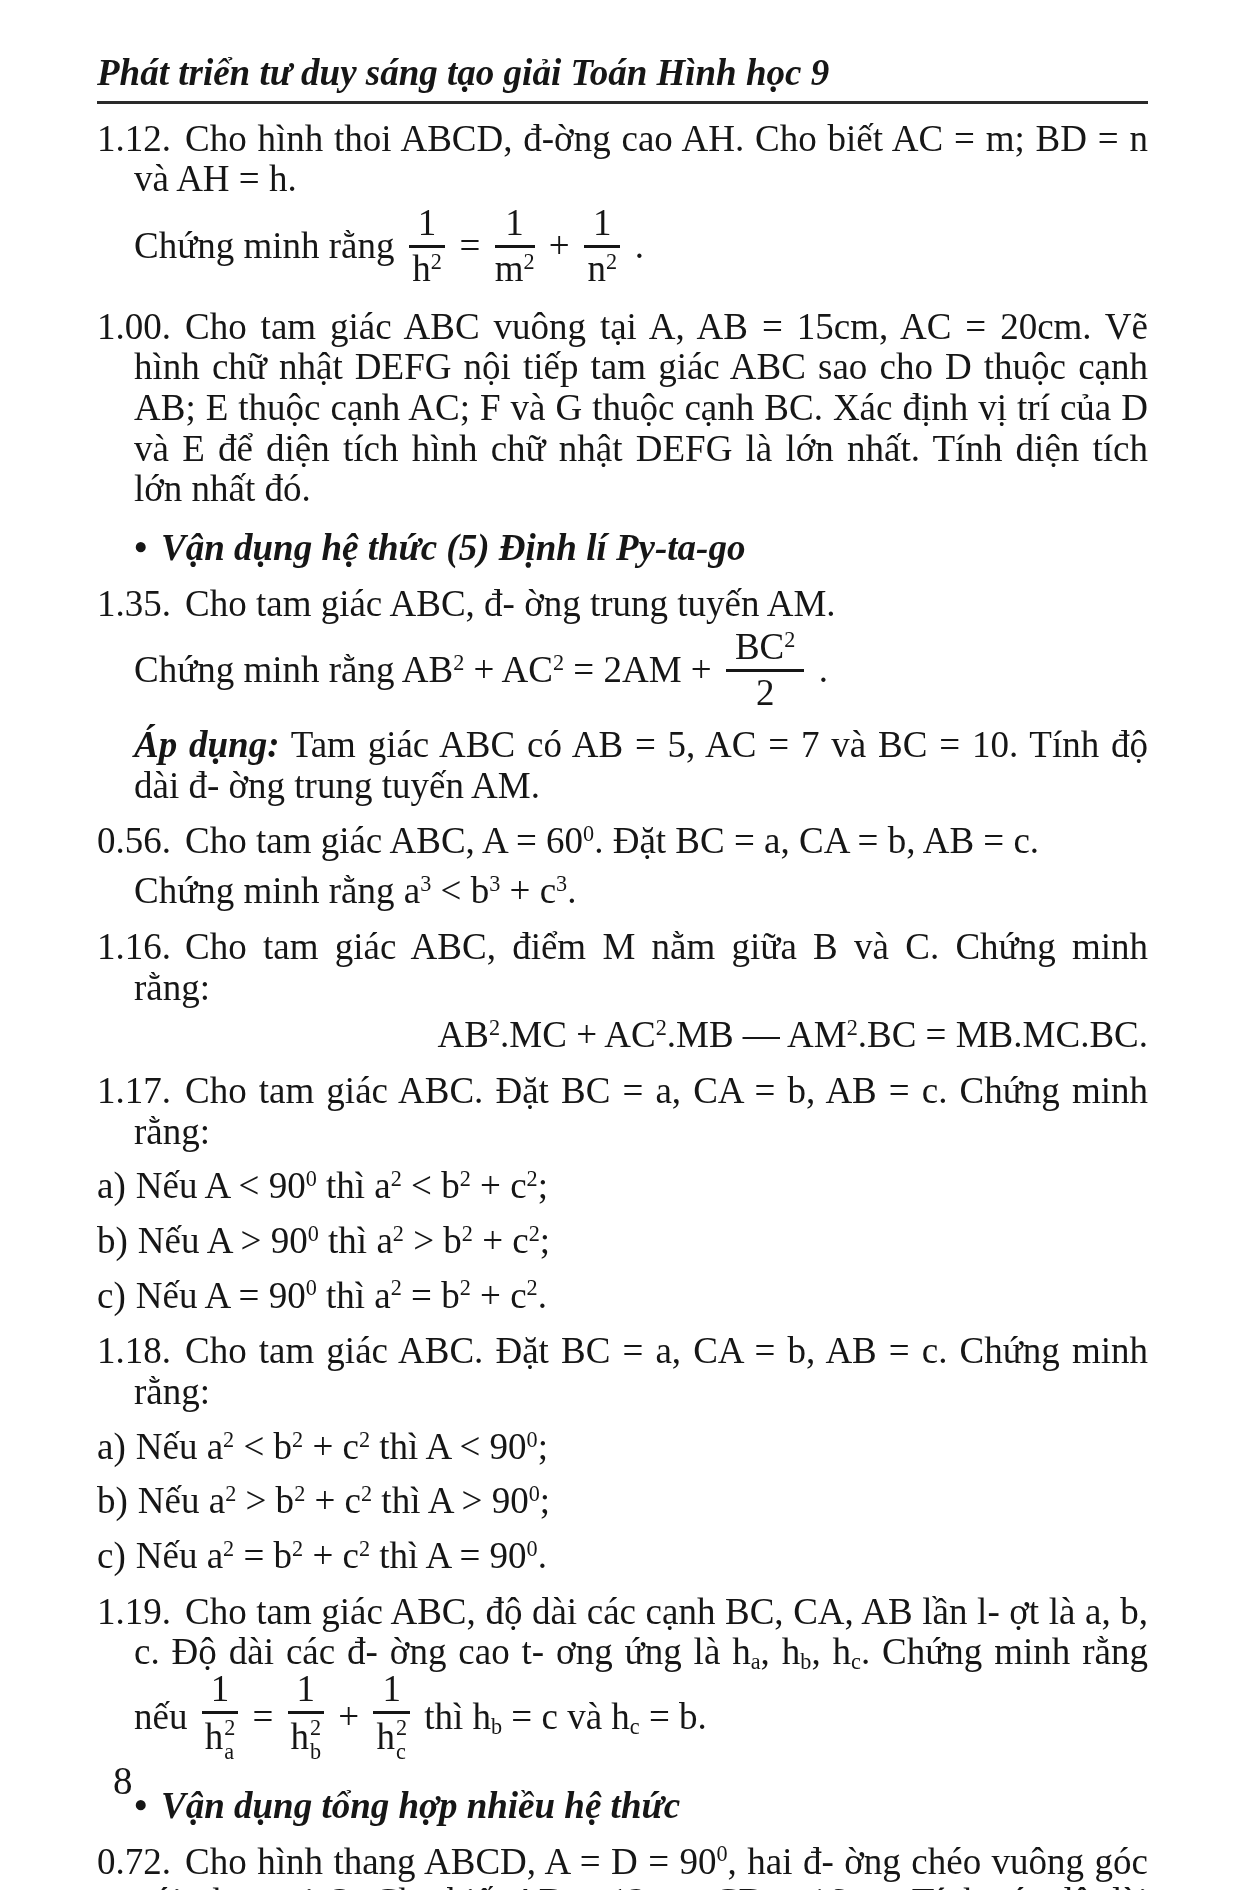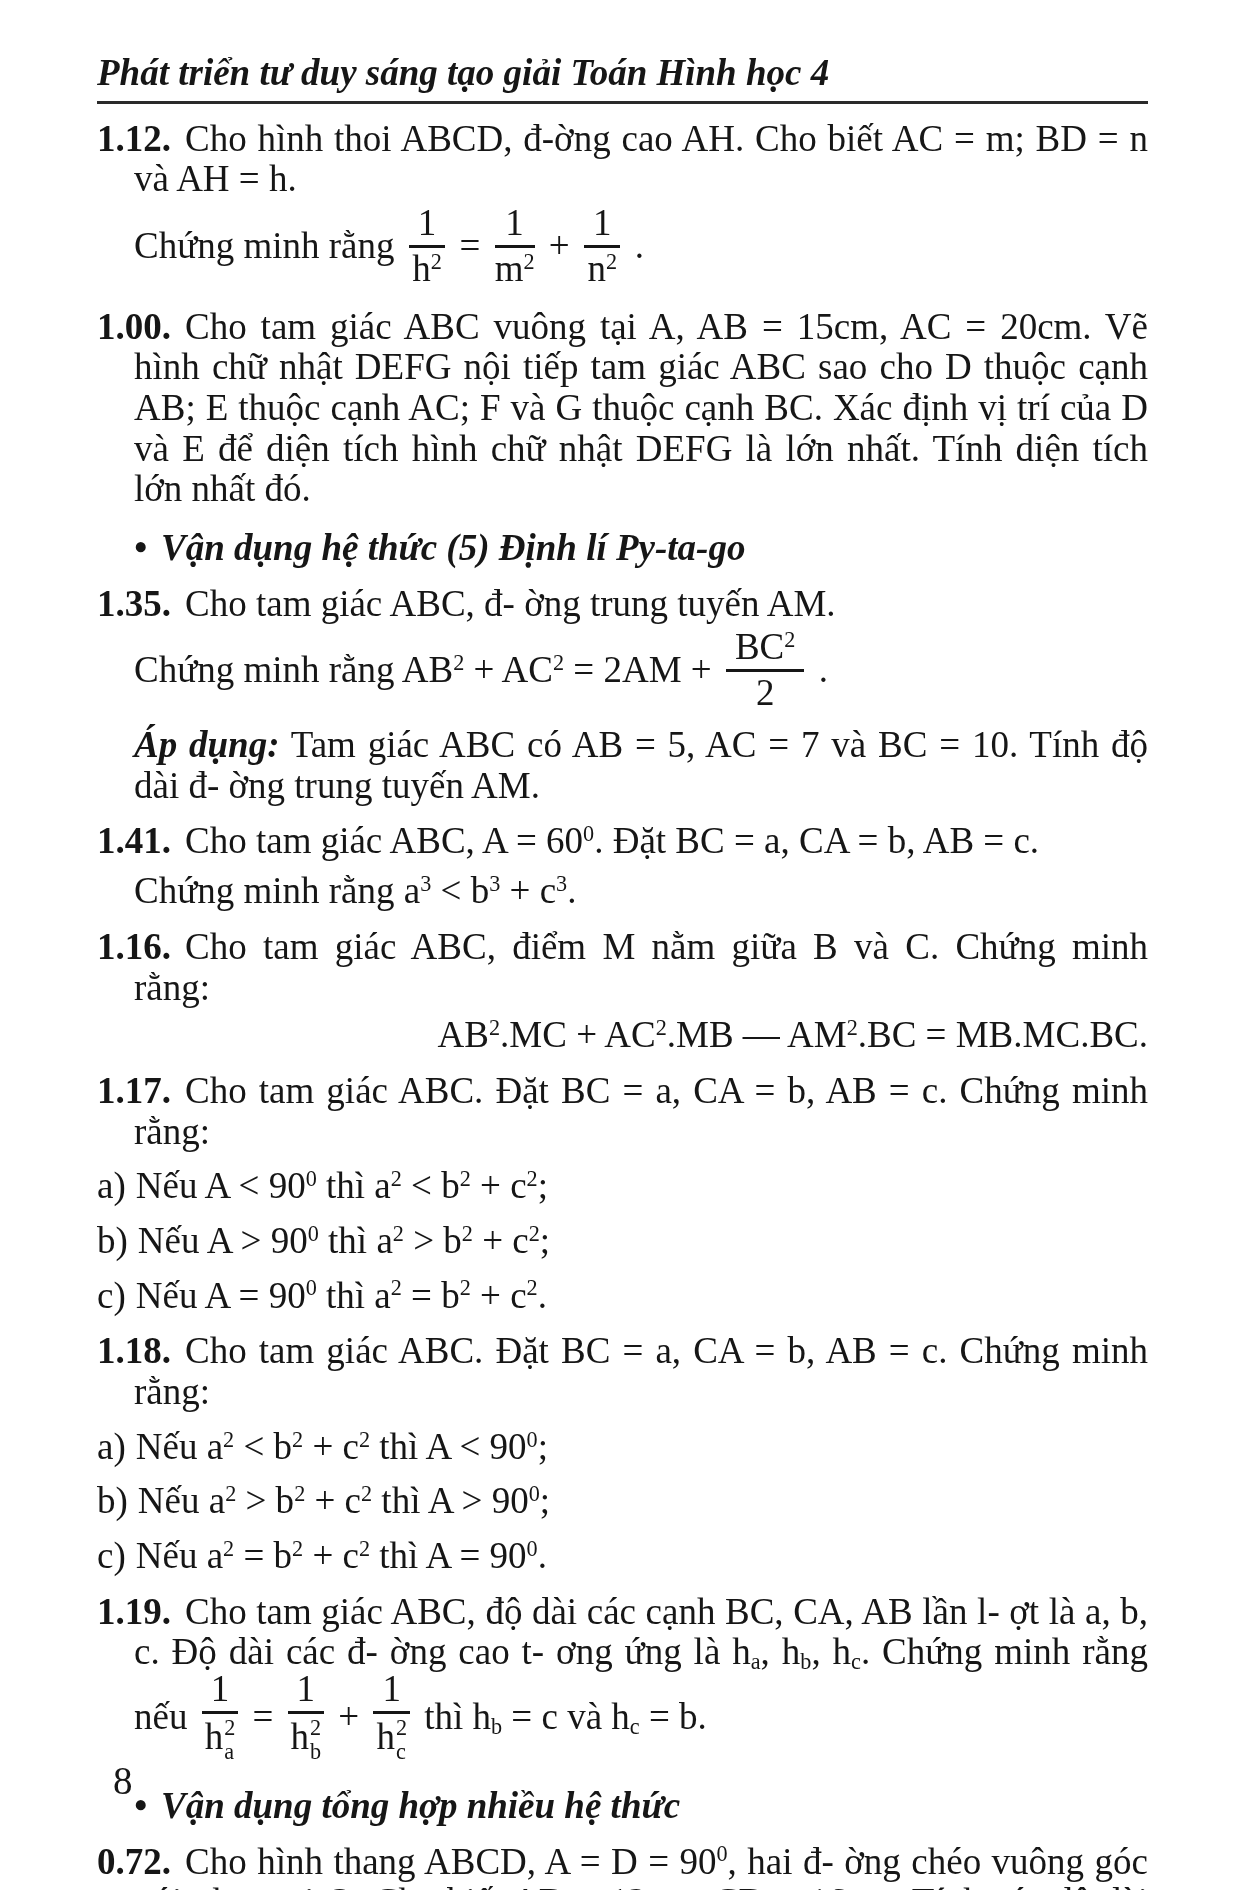--- a/index.html
+++ b/index.html
@@ -23,21 +23,21 @@
   .header-rule { border-top:3px solid #2a2a2a; margin-top:6px; }
 
   .block { font-size:37px; line-height:1.10; }
   .problem { margin-top:15px; padding-left:37px; text-indent:-37px; text-align:justify; }
   .para    { margin-top:9px;  margin-left:37px; text-align:justify; }
   .formula { margin-top:7px;  margin-left:37px; text-align:left; }
   .center  { margin-top:7px;  text-align:right; }
   .sub     { margin-top:14px; padding-left:42px; text-indent:-42px;font-family:Liberation Serif, serif; }
   .bullet  { margin-top:18px; margin-left:37px; font-weight:bold; font-style:italic; }
 
-  .label { font-weight:bold; padding-right:14px; }
+  .label { font-weight:normal; padding-right:14px; }
   .sub .label { font-weight:normal; padding-right:10px; }
   .marker { padding-right:14px; }
   .bi { font-weight:bold; font-style:italic; }
 
   sup { font-size:60%; line-height:0; position:relative; vertical-align:baseline; top:-0.55em; }
   sub { font-size:60%; line-height:0; position:relative; vertical-align:baseline; bottom:-0.22em; }
 
   .frac {
     display:inline-block; vertical-align:middle; text-align:center;
     text-indent:0; margin:0 5px; transform:translateY(-3px);
@@ -51,32 +51,32 @@
   }
   .ss .ss-t, .ss .ss-b { display:block; line-height:1.1; }
 
   .page-number { position:absolute; left:113px; top:1758px; font-size:39px; }
 </style>
 </head>
 <body>
 
 <div class="page">
   <div>
-    <div class="header-title">Phát triển tư duy sáng tạo giải Toán Hình học 4</div>
+    <div class="header-title">Phát triển tư duy sáng tạo giải Toán Hình học 9</div>
     <div class="header-rule"></div>
   </div>
   <main id="content">
       <div class="block problem"><span class="label">1.12.</span>Cho hình thoi ABCD, đ-ờng cao AH. Cho biết AC = m; BD = n và AH = h.</div>
       <div class="block formula">Chứng minh rằng <span class="frac"><span class="num">1</span><span class="den">h<sup>2</sup></span></span> = <span class="frac"><span class="num">1</span><span class="den">m<sup>2</sup></span></span> + <span class="frac"><span class="num">1</span><span class="den">n<sup>2</sup></span></span> .</div>
       <div class="block problem"><span class="label">1.00.</span>Cho tam giác ABC vuông tại A, AB = 15cm, AC = 20cm. Vẽ hình chữ nhật DEFG nội tiếp tam giác ABC sao cho D thuộc cạnh AB; E thuộc cạnh AC; F và G thuộc cạnh BC. Xác định vị trí của D và E để diện tích hình chữ nhật DEFG là lớn nhất. Tính diện tích lớn nhất đó.</div>
       <div class="block bullet"><span class="marker">•</span>Vận dụng hệ thức (5) Định lí Py-ta-go</div>
       <div class="block problem"><span class="label">1.35.</span>Cho tam giác ABC, đ- ờng trung tuyến AM.</div>
       <div class="block formula">Chứng minh rằng AB<sup>2</sup> + AC<sup>2</sup> = 2AM + <span class="frac"><span class="num">BC<sup>2</sup></span><span class="den">2</span></span> .</div>
       <div class="block para"><span class="bi">Áp dụng:</span> Tam giác ABC có AB = 5, AC = 7 và BC = 10. Tính độ dài đ- ờng trung tuyến AM.</div>
-      <div class="block problem"><span class="label">1.41.</span>Cho tam giác ABC, A = 60<sup>0</sup>. Đặt BC = a, CA = b, AB = c.</div>
+      <div class="block problem"><span class="label">0.56.</span>Cho tam giác ABC, A = 60<sup>0</sup>. Đặt BC = a, CA = b, AB = c.</div>
       <div class="block para">Chứng minh rằng a<sup>3</sup> &lt; b<sup>3</sup> + c<sup>3</sup>.</div>
       <div class="block problem"><span class="label">1.16.</span>Cho tam giác ABC, điểm M nằm giữa B và C. Chứng minh rằng:</div>
       <div class="block center">AB<sup>2</sup>.MC + AC<sup>2</sup>.MB — AM<sup>2</sup>.BC = MB.MC.BC.</div>
       <div class="block problem"><span class="label">1.17.</span>Cho tam giác ABC. Đặt BC = a, CA = b, AB = c. Chứng minh rằng:</div>
       <div class="block sub"><span class="label">a)</span>Nếu A &lt; 90<sup>0</sup> thì a<sup>2</sup> &lt; b<sup>2</sup> + c<sup>2</sup>;</div>
       <div class="block sub"><span class="label">b)</span>Nếu A &gt; 90<sup>0</sup> thì a<sup>2</sup> &gt; b<sup>2</sup> + c<sup>2</sup>;</div>
       <div class="block sub"><span class="label">c)</span>Nếu A = 90<sup>0</sup> thì a<sup>2</sup> = b<sup>2</sup> + c<sup>2</sup>.</div>
       <div class="block problem"><span class="label">1.18.</span>Cho tam giác ABC. Đặt BC = a, CA = b, AB = c. Chứng minh rằng:</div>
       <div class="block sub"><span class="label">a)</span>Nếu a<sup>2</sup> &lt; b<sup>2</sup> + c<sup>2</sup> thì A &lt; 90<sup>0</sup>;</div>
       <div class="block sub"><span class="label">b)</span>Nếu a<sup>2</sup> &gt; b<sup>2</sup> + c<sup>2</sup> thì A &gt; 90<sup>0</sup>;</div>

